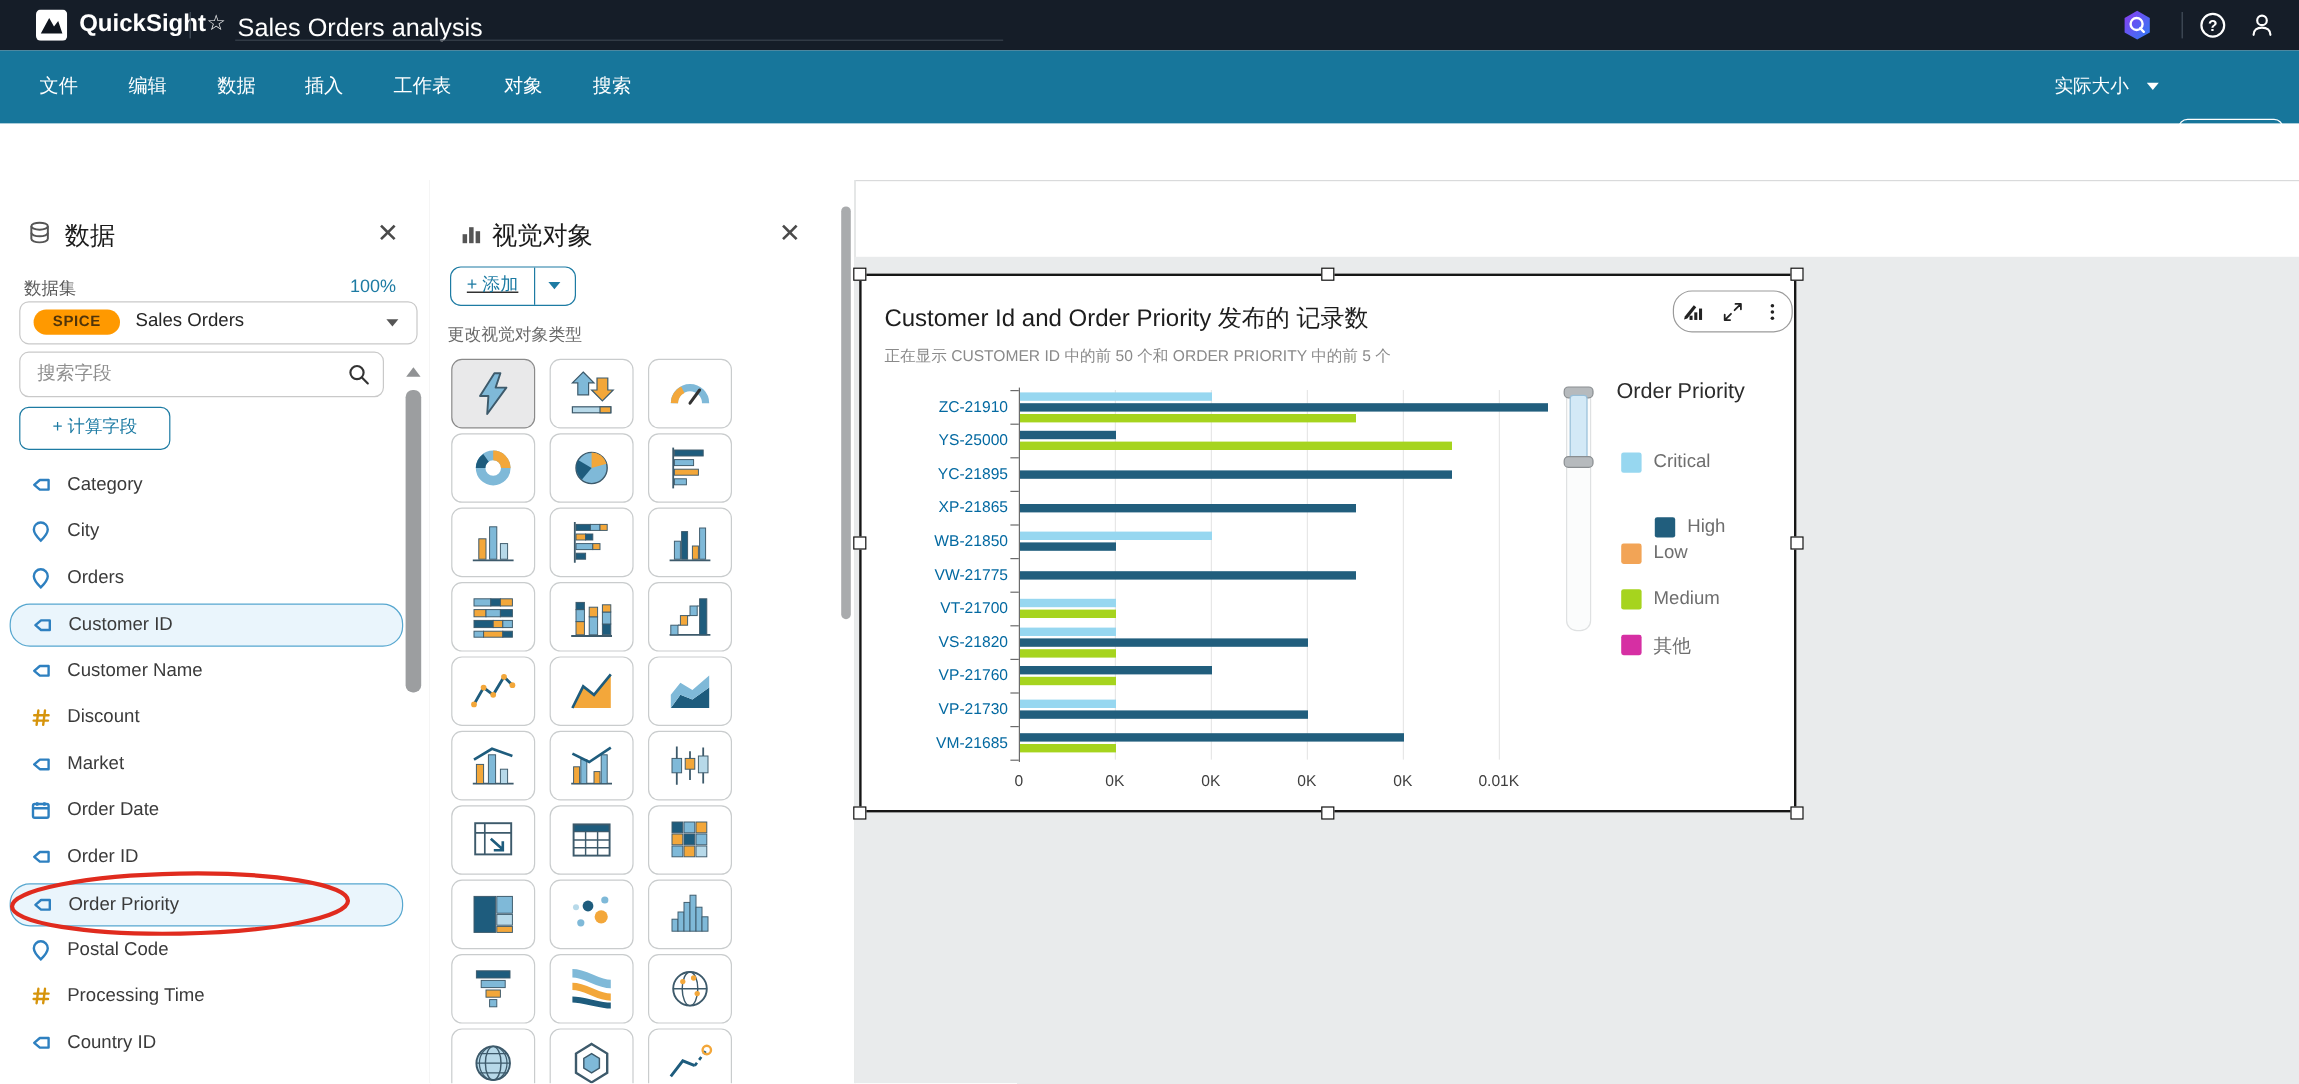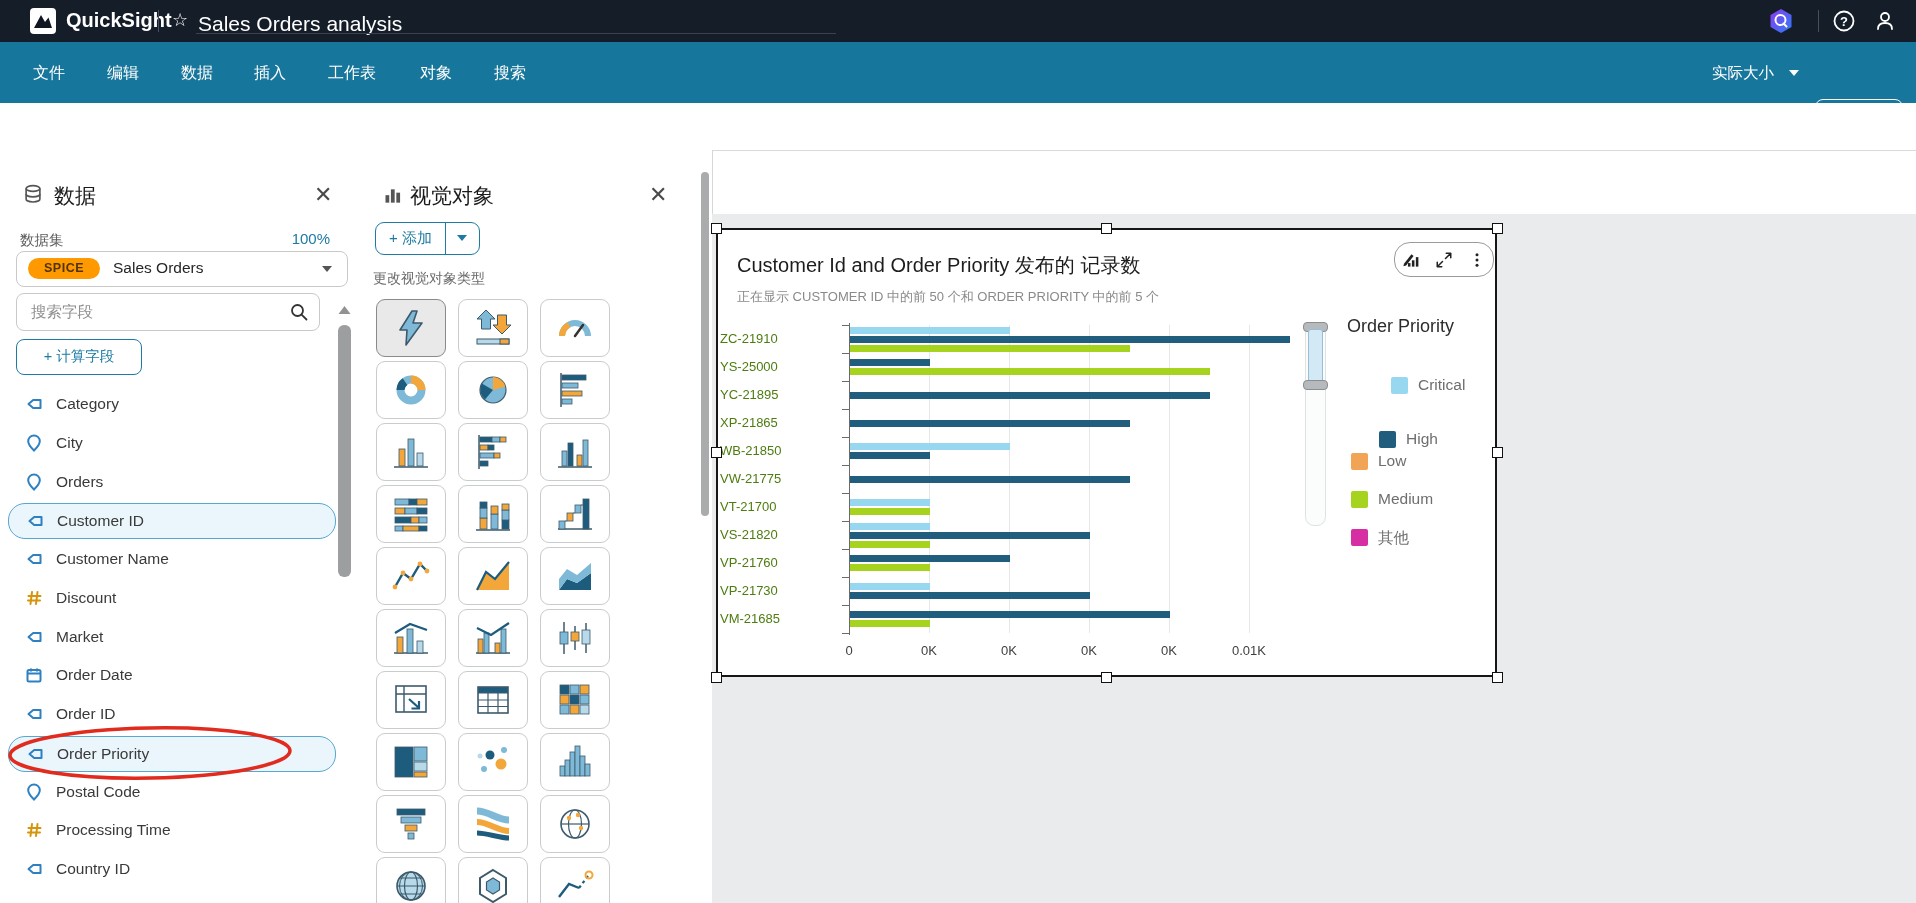--- a/index.html
+++ b/index.html
@@ -36,42 +36,42 @@
   #search-box input{position:absolute;left:12px;top:4px;width:240px;height:26px;border:none;outline:none;
     font-size:15.5px;color:#333;font-family:inherit;}
   #search-box input::placeholder{color:#8f8f8f;}
   #calc-btn{left:16px;top:339px;width:124px;height:34px;border:1.4px solid #1d7ba3;border-radius:8px;
     color:#1d7ba3;font-size:14.5px;text-align:center;line-height:32px;cursor:pointer;}
   .field-row{position:absolute;left:8px;width:326px;height:34px;cursor:grab;border-radius:17px;}
   .field-row.hl{background:#eaf5fc;border:1.5px solid #57a7cf;}
   .field-row .f-ico{position:absolute;left:16px;top:7px;width:20px;height:20px;}
   .field-row .f-lab{position:absolute;left:48px;top:7px;font-size:15.5px;color:#3a3a3a;line-height:20px;white-space:nowrap;}
   #add-visual-btn{left:375px;top:222px;width:103px;height:31px;border:1.6px solid #1d7ba3;border-radius:9px;
-    display:flex;cursor:pointer;background:#fff;}
+    display:flex;cursor:pointer;background:#fff;text-decoration:underline;}
   #add-visual-btn .seg1{width:69px;text-align:center;line-height:29px;font-size:15px;color:#1d7ba3;}
   #add-visual-btn .seg2{width:32px;border-left:1.6px solid #1d7ba3;display:flex;align-items:center;justify-content:center;}
   .vt-cell{position:absolute;width:68px;height:56px;border:1px solid #c9cccd;border-radius:9px;background:#fff;
     cursor:pointer;display:flex;align-items:center;justify-content:center;}
   .vt-cell.sel{background:#e9e9ea;border:1.5px solid #8a8a8a;}
   .scroll-thumb{background:#9c9ea0;border-radius:6px;cursor:pointer;}
   
   #tabstrip{left:712px;top:150px;width:1204px;height:64px;background:#f8f9f9;border-bottom:1px solid #d2d4d5;}
   #sheet-tab{position:absolute;left:16px;top:21px;width:84px;height:44px;background:#fff;border:1px solid #bfc2c3;
     border-bottom:none;cursor:pointer;z-index:2;}
   #sheet-tab .t-lab{position:absolute;left:14px;top:11px;font-size:15.5px;font-weight:bold;color:#1f1f1f;}
   #add-sheet{position:absolute;left:112px;top:8px;width:30px;height:46px;font-size:27px;font-weight:300;color:#555;
     text-align:center;line-height:46px;cursor:pointer;}
   #canvas{left:712px;top:214px;width:1204px;height:689px;background:#e9ebec;}
   #visual-card{left:716px;top:228px;width:781px;height:449px;background:#fff;border:2px solid #161616;box-sizing:border-box;}
   .handle{position:absolute;width:11px;height:11px;background:#fff;border:1.6px solid #111;box-sizing:border-box;z-index:5;cursor:move;}
   #v-title{left:19px;top:22px;font-size:20px;color:#1d1d1d;white-space:nowrap;text-align:right;}
   #v-subtitle{left:19px;top:58px;font-size:13px;color:#8a8a8a;white-space:nowrap;}
   #v-toolbar{left:676px;top:12px;width:98px;height:33px;background:#fff;border:1px solid #9b9b9b;border-radius:16px;
     display:flex;align-items:center;justify-content:space-around;cursor:pointer;}
-  .yl{position:absolute;width:120px;font-size:13px;color:#4d7c0f;}
+  .yl{position:absolute;width:120px;text-align:right;font-size:13px;color:#0369a1;}
   .grid-v{position:absolute;width:1px;background:#e7e7e7;}
   .bar{position:absolute;height:7px;}
   .xt{position:absolute;width:64px;text-align:center;font-size:13px;color:#3f3f3f;}
   .lg-item{position:absolute;cursor:pointer;}
   .lg-sw{position:absolute;left:0;top:0;width:17px;height:17px;border-radius:2px;}
   .lg-lab{position:absolute;left:27px;top:-1px;font-size:15.5px;color:#6e6e6e;white-space:nowrap;}
 </style>
 </head>
 <body>
 
@@ -701,21 +701,21 @@
         <div class="xt" style="left:99px;top:413px">0</div>
         <div class="xt" style="left:179px;top:413px">0K</div>
         <div class="xt" style="left:259px;top:413px">0K</div>
         <div class="xt" style="left:339px;top:413px">0K</div>
         <div class="xt" style="left:419px;top:413px">0K</div>
         <div class="xt" style="left:499px;top:413px">0.01K</div>
       </div>
     <div id="legend">
       <div class="abs" style="left:629px;top:86px;font-size:18px;color:#2c2c2c">Order Priority</div>
       <div id="legend-items">
-          <div class="lg-item" style="left: 633px; top: 147px; width: 140px; height: 18px; margin-left: 40px;">
+          <div class="lg-item" style="left: 633px; top: 147px; width: 140px; height: 18px;">
             <span class="lg-sw" style="background:#97d7f0"></span>
             <span class="lg-lab">Critical</span>
           </div>
           <div class="lg-item" style="left: 661px; top: 185px; width: 140px; height: 18px; margin-top: 16px;">
             <span class="lg-sw" style="background:#215e7d"></span>
             <span class="lg-lab">High</span>
           </div>
           <div class="lg-item" style="left: 633px; top: 223px; width: 140px; height: 18px;">
             <span class="lg-sw" style="background:#f2a456"></span>
             <span class="lg-lab">Low</span>

